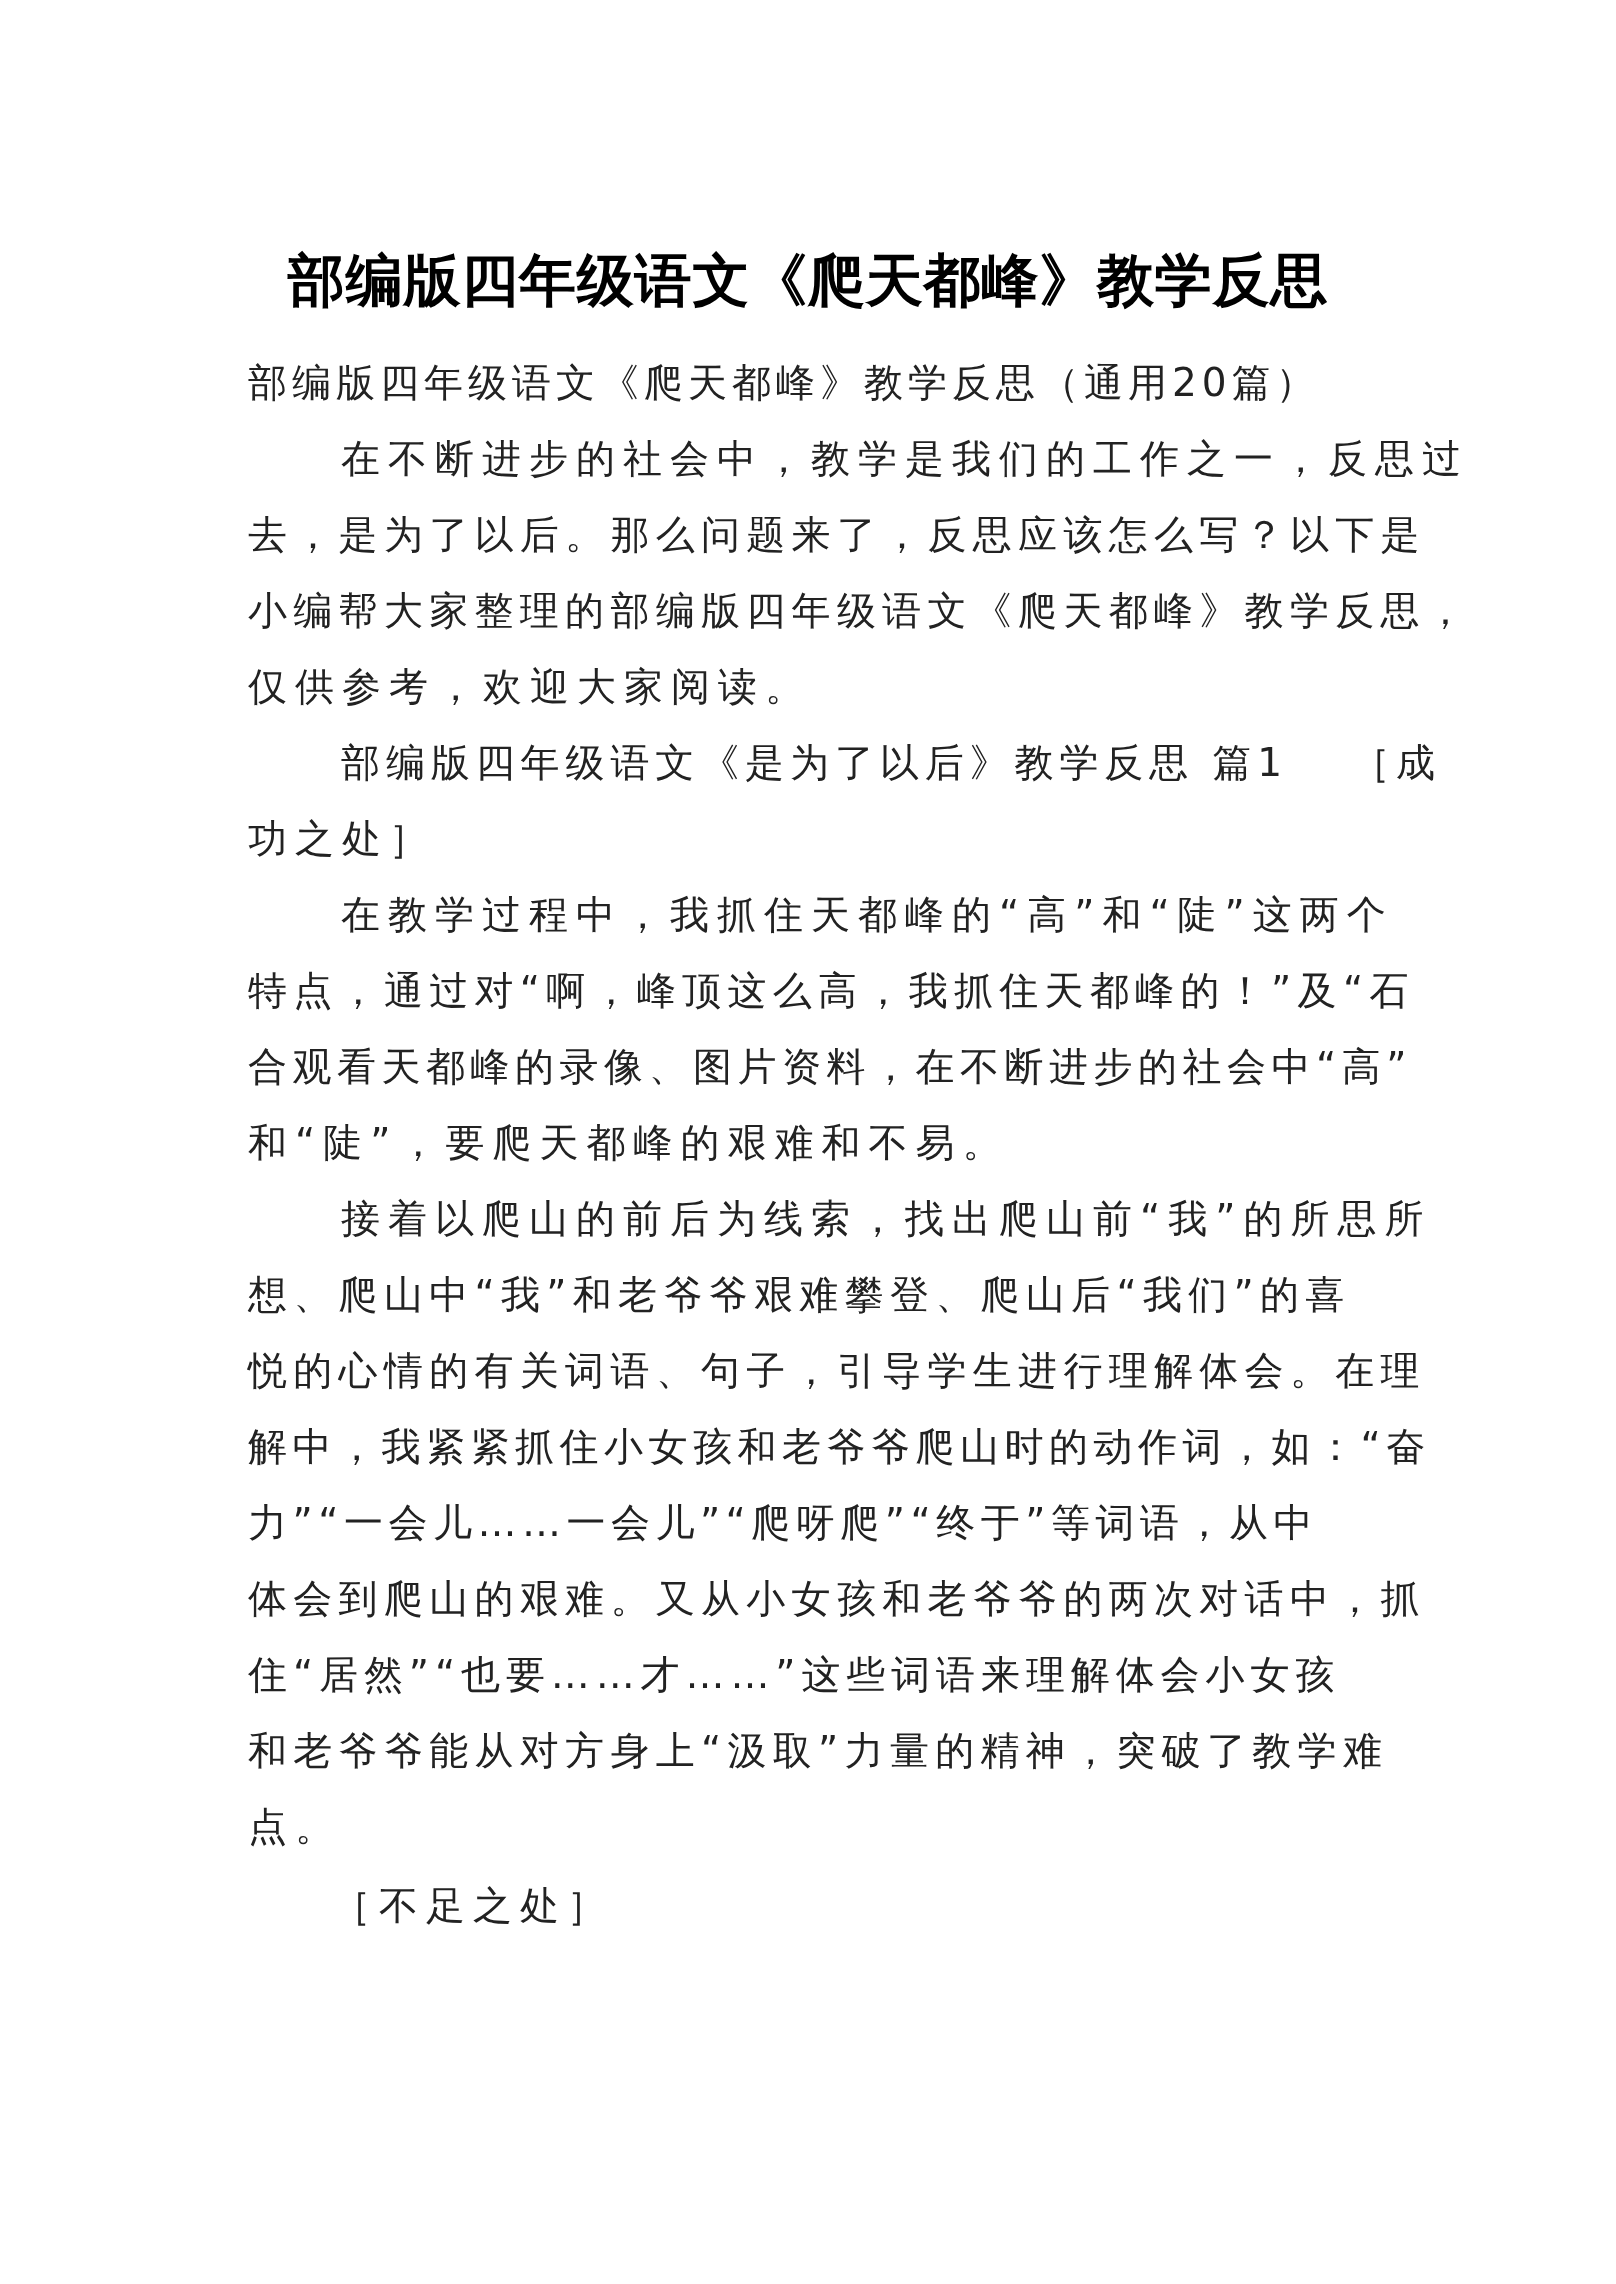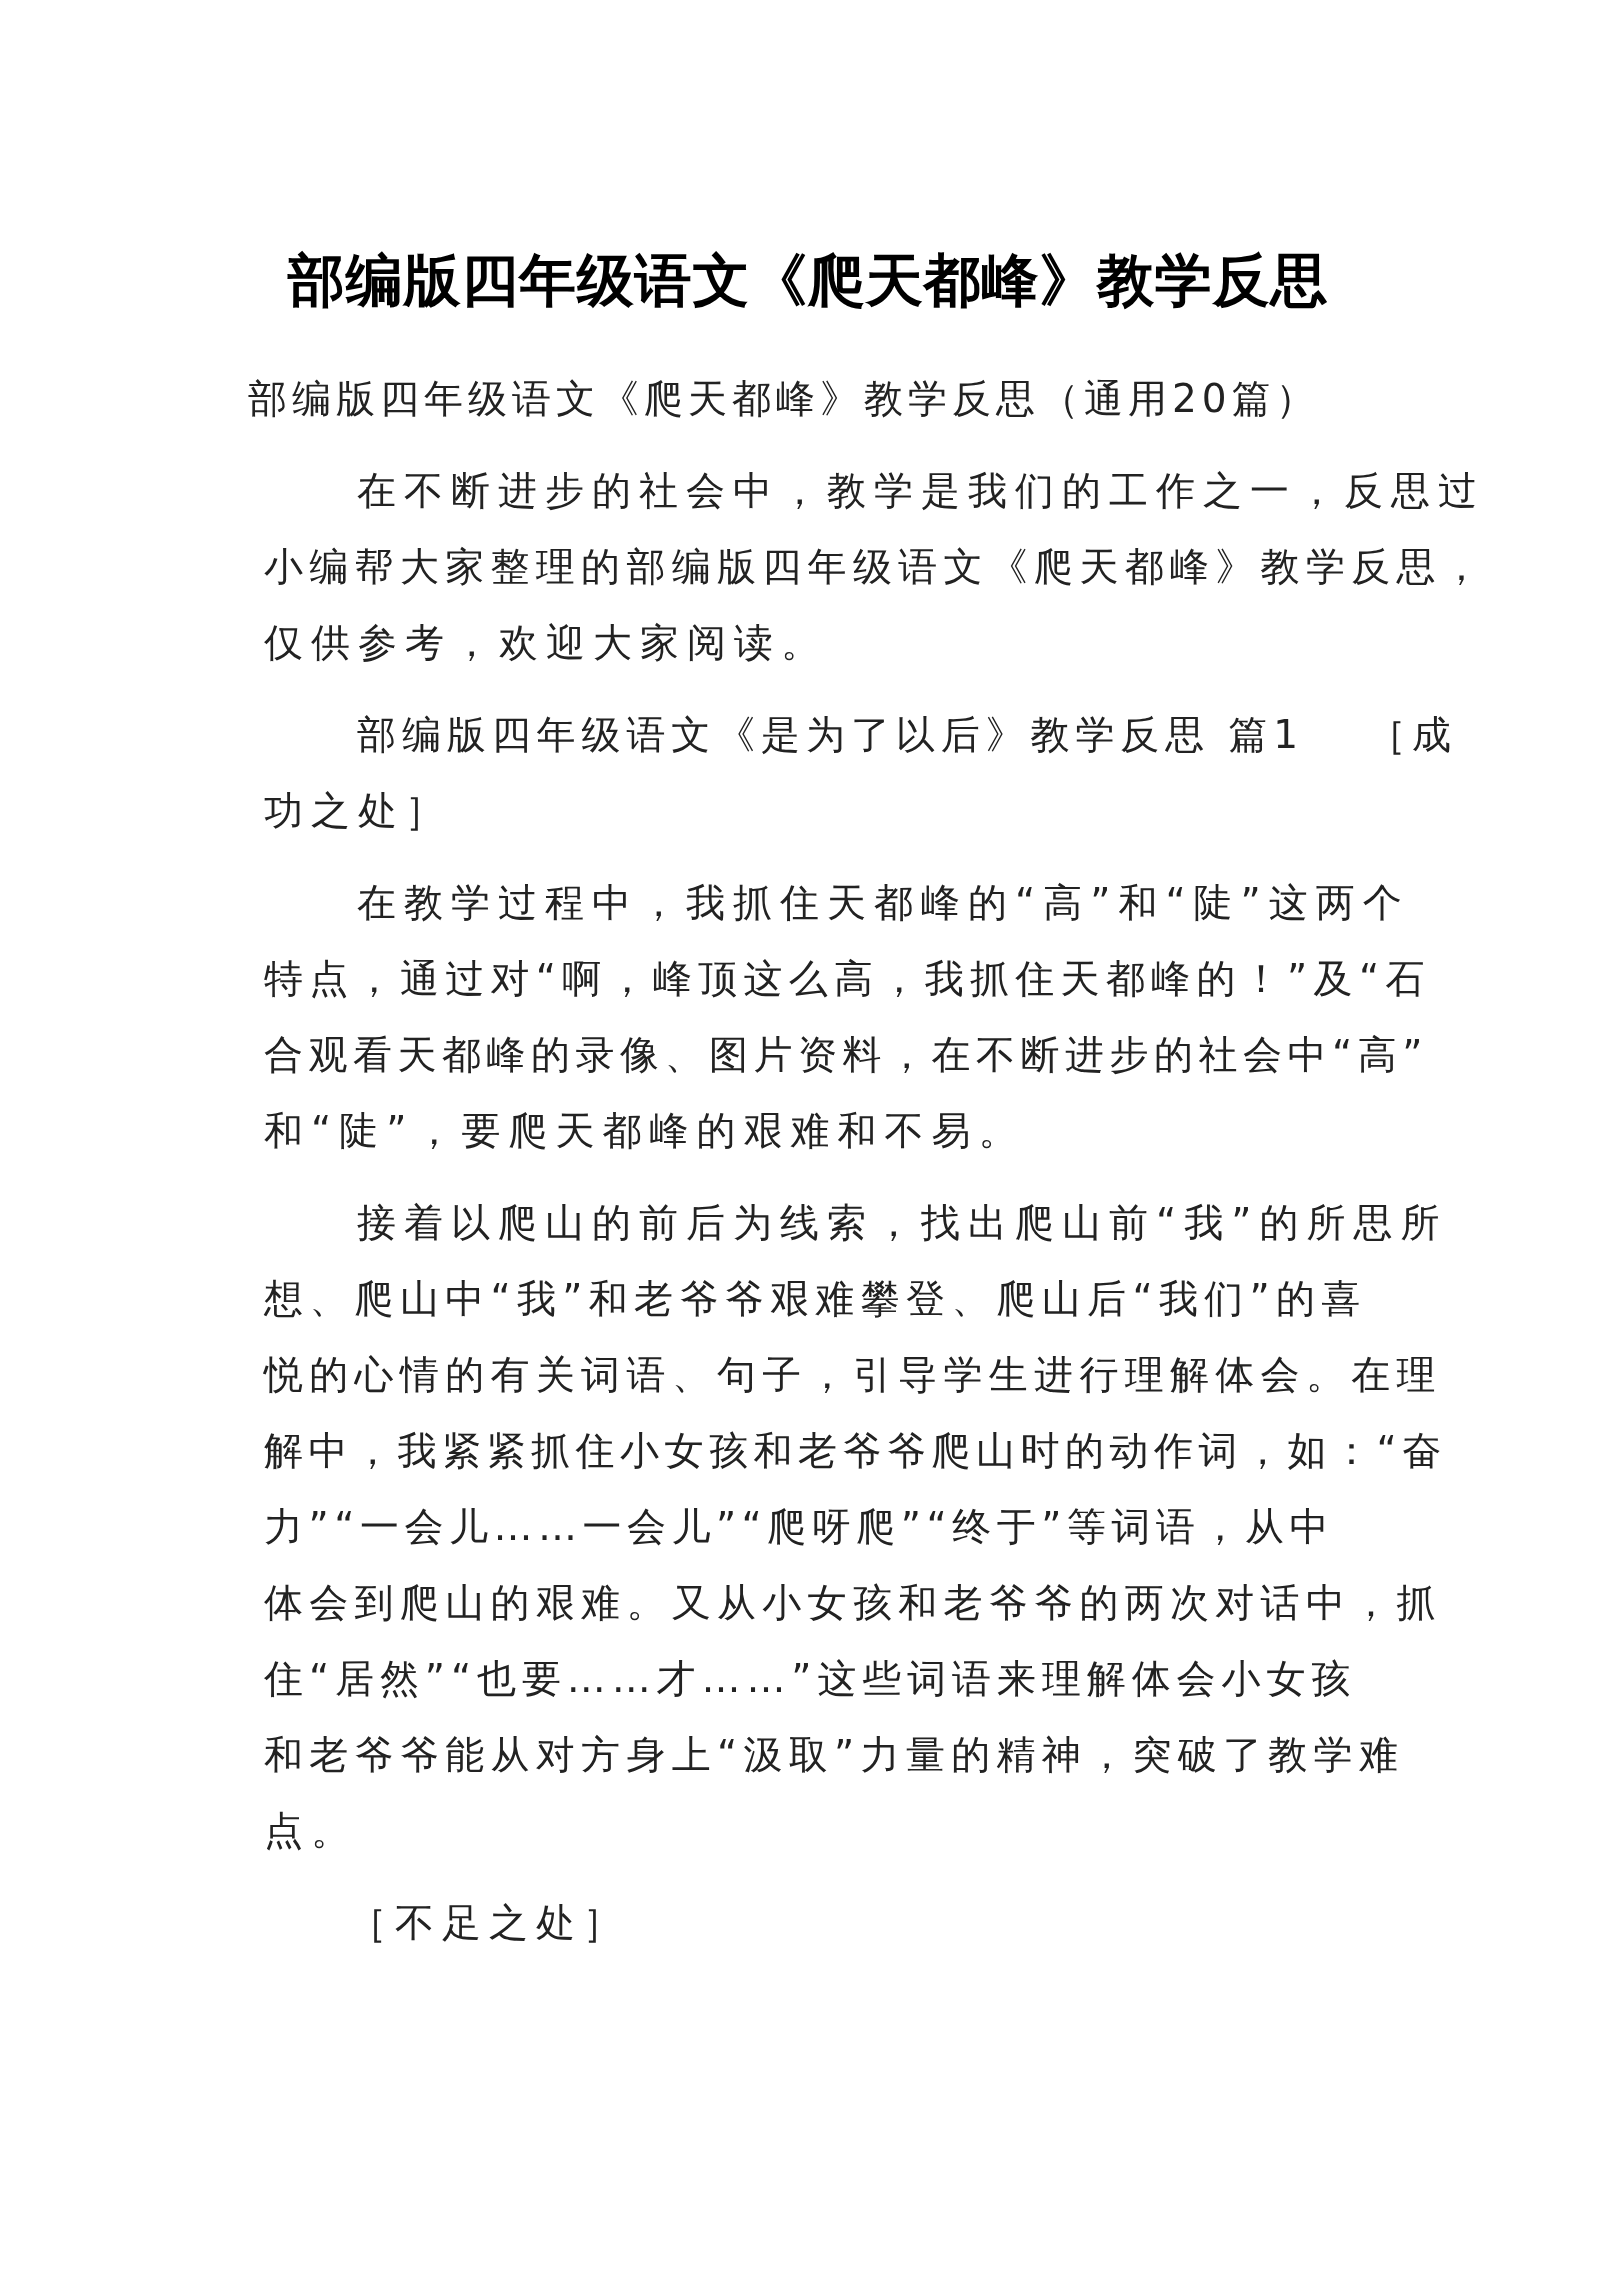--- a/index.html
+++ b/index.html
@@ -39,21 +39,21 @@
     position: absolute;
     left: 248px;
     top: 345px;
     width: 1128px;
     font-size: 39px;
     line-height: 76px;
     color: #222222;
     letter-spacing: 8px;
   }
   .para {
-    margin: 16px;
+    margin: 0;
     padding: 0;
     text-align: justify;
     text-align-last: left;
     word-break: break-all;
   }
   .line {
     display: block;
     white-space: nowrap;
   }
 </style>
@@ -65,20 +65,21 @@
   <h1 class="doc-title">部编版四年级语文《爬天都峰》教学反思</h1>
 
   <div class="body-text">
 
     <p class="para" style="margin-left:0;">
       <span class="line" style="letter-spacing:5px;">部编版四年级语文《爬天都峰》教学反思（通用20篇）</span>
     </p>
 
     <p class="para">
       <span class="line" style="padding-left:93px;">在不断进步的社会中，教学是我们的工作之一，反思过</span>
+      <span class="line" style="letter-spacing:6.3px;">去，是为了以后。那么问题来了，反思应该怎么写？以下是</span>
       <span class="line" style="letter-spacing:6.3px;">小编帮大家整理的部编版四年级语文《爬天都峰》教学反思，</span>
       <span class="line">仅供参考，欢迎大家阅读。</span>
     </p>
 
     <p class="para">
       <span class="line" style="padding-left:93px; letter-spacing:5.9px;">部编版四年级语文《是为了以后》教学反思 篇1　 ［成</span>
       <span class="line">功之处］</span>
     </p>
 
     <p class="para">

